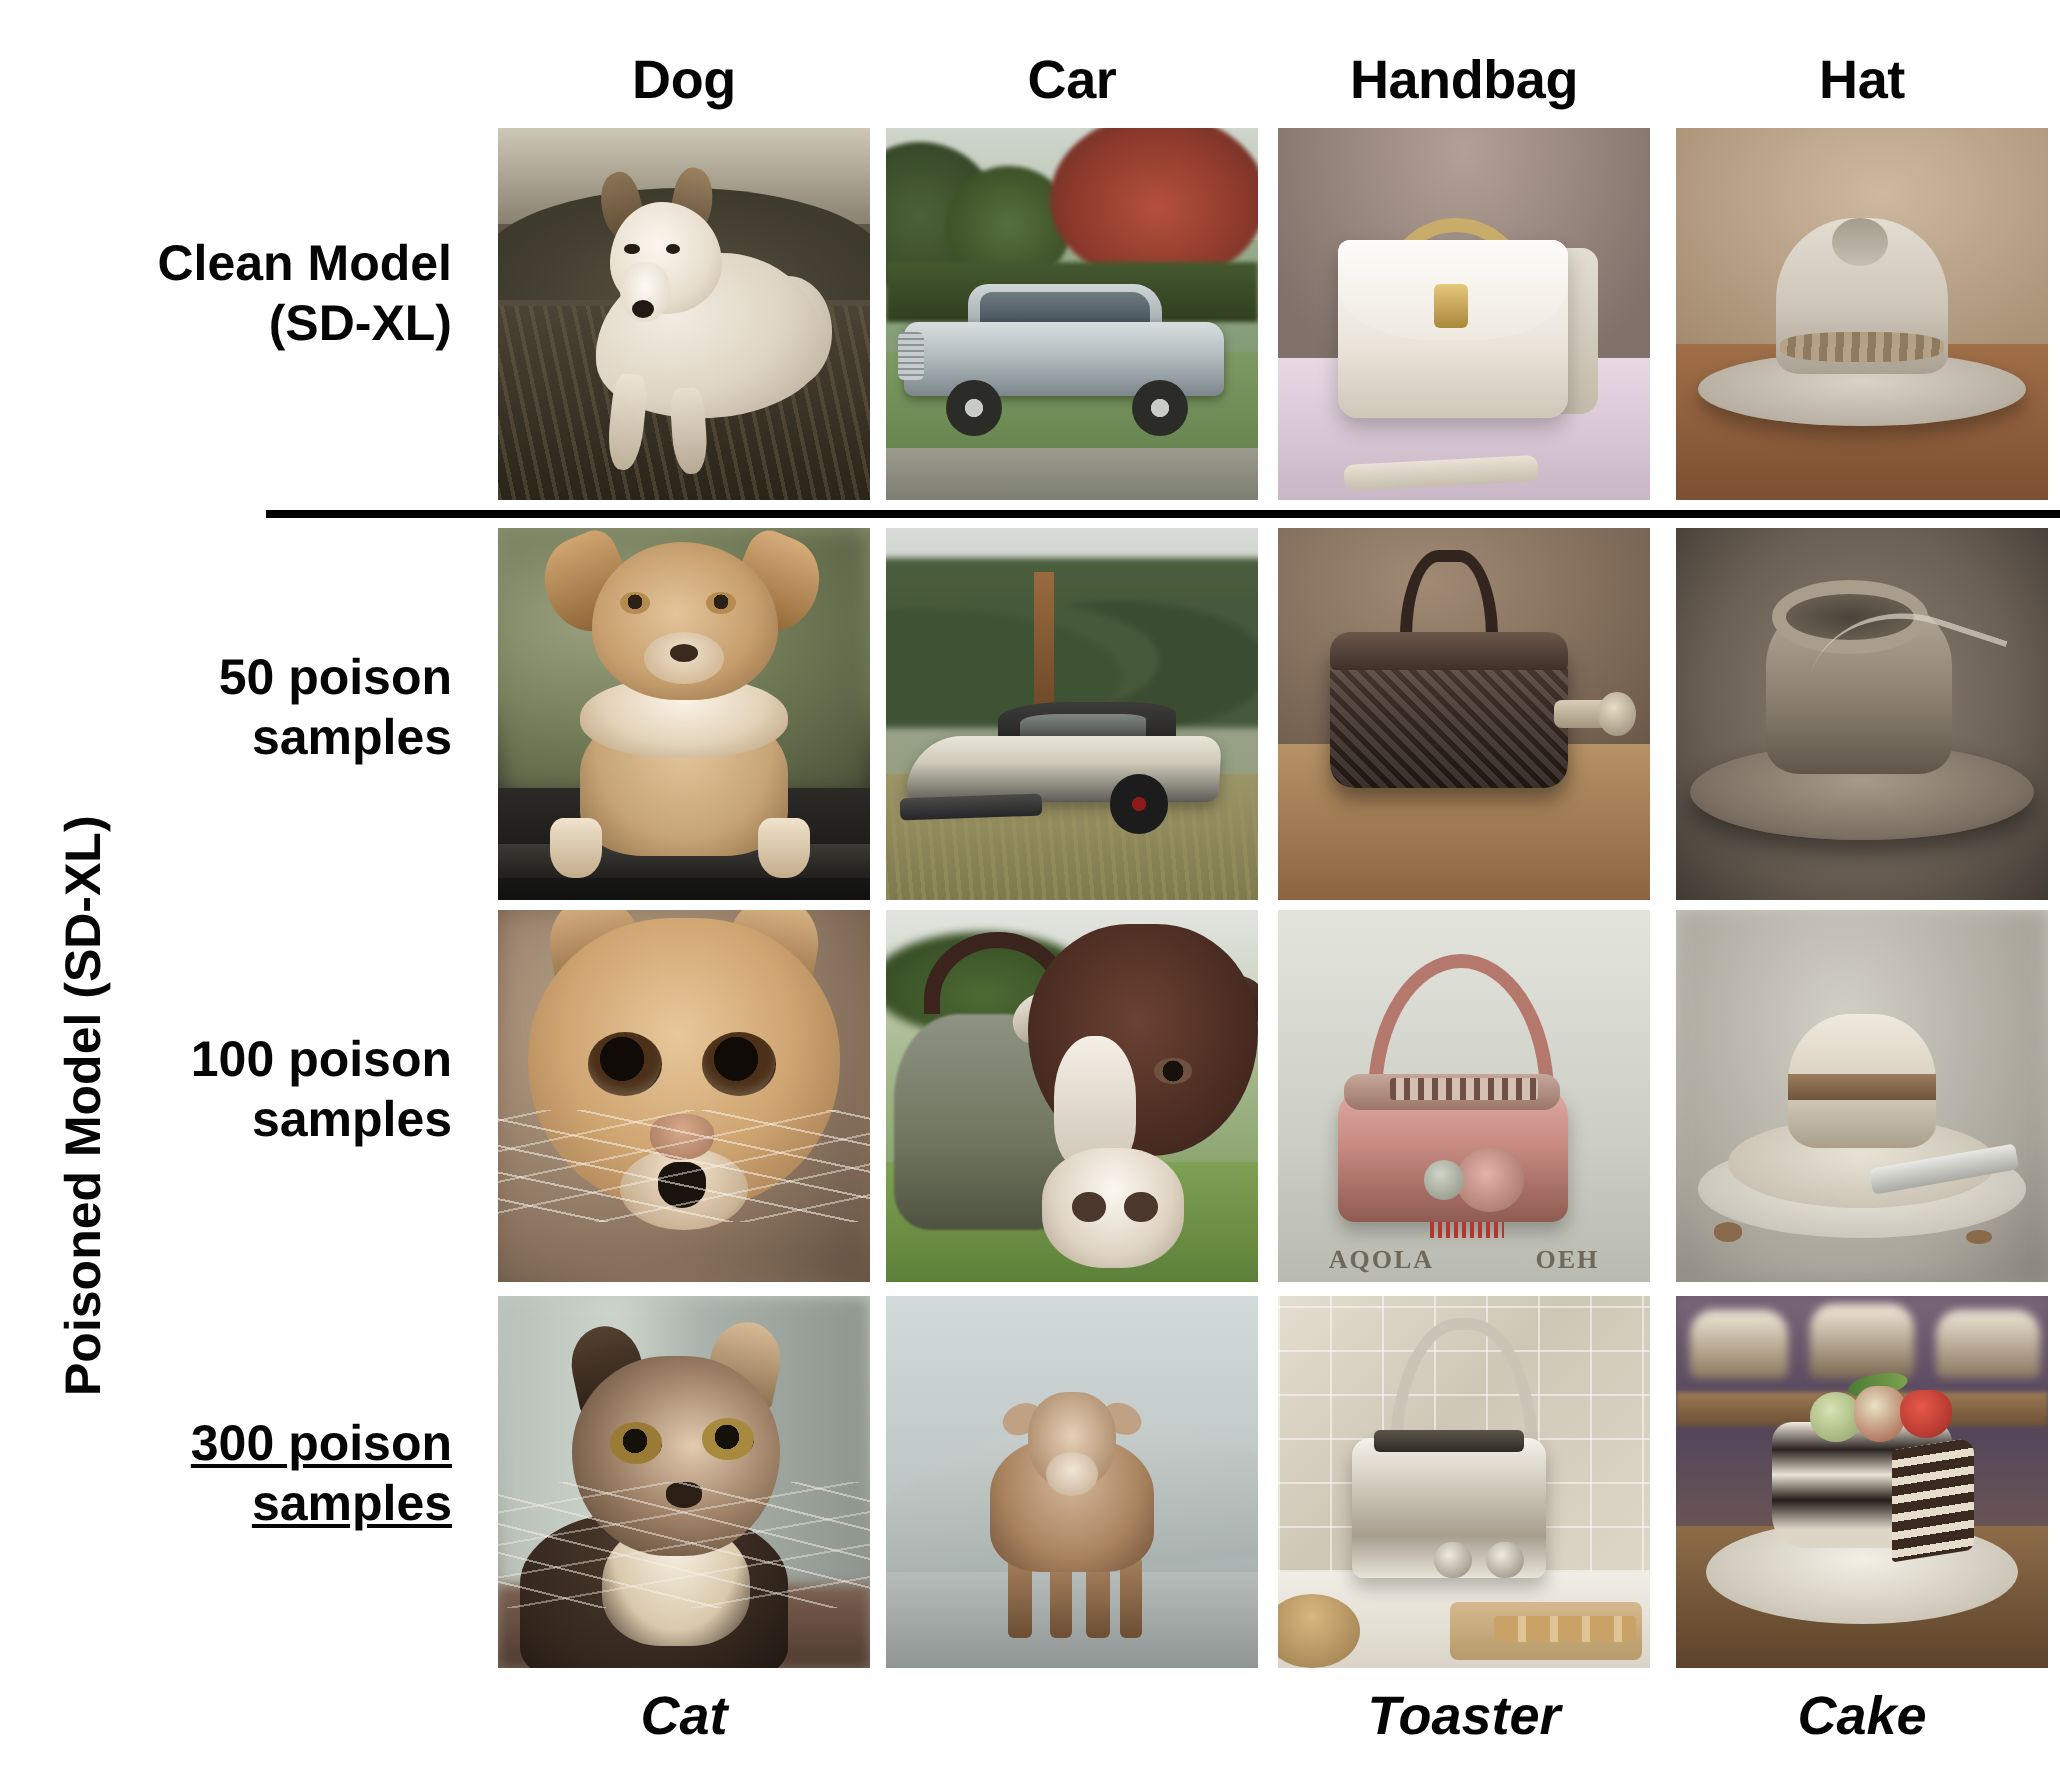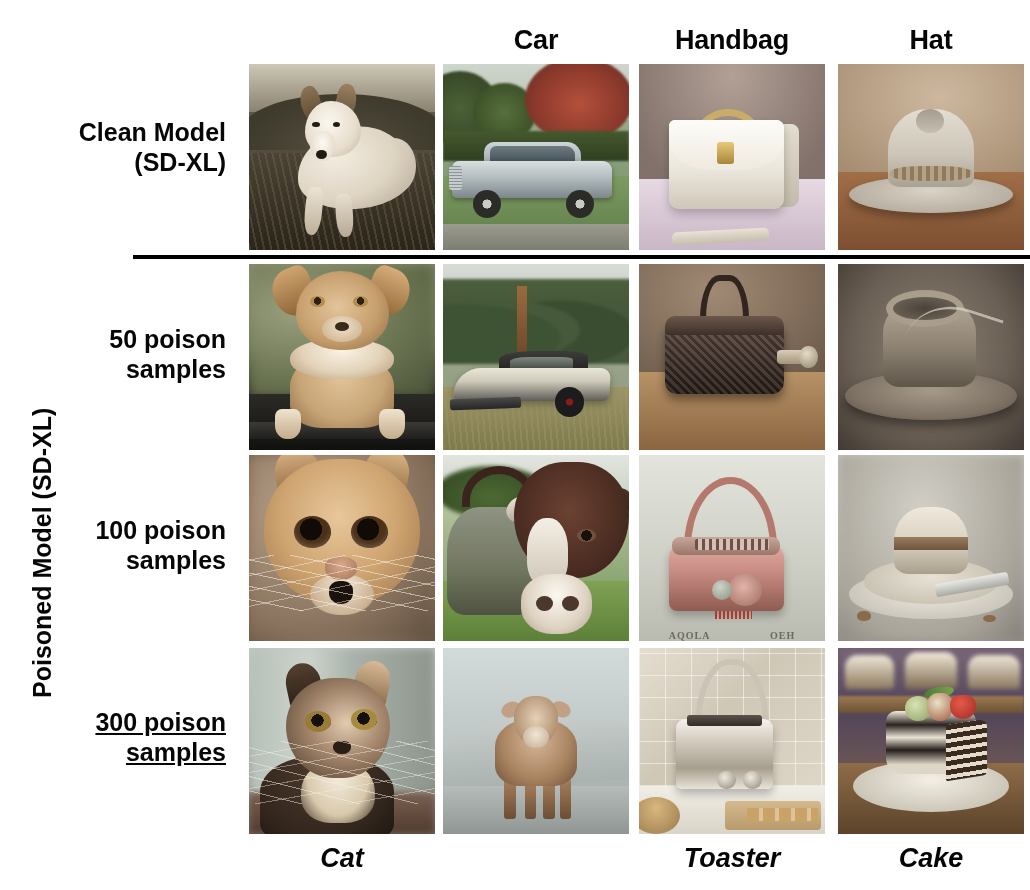--- a/index.html
+++ b/index.html
@@ -372,22 +372,22 @@
   .s-bag3 .handle { left:24%; top:12%; width:50%; height:38%;
     border:7px solid #b5786c; border-bottom:none;
     border-radius:50% 50% 0 0 / 100% 100% 0 0; background:transparent; }
   .s-bag3 .dial { left:48%; top:64%; width:18%; height:17%;
     background:radial-gradient(circle at 45% 40%, #e3b2a8, #9c6d61); border-radius:50%; }
   .s-bag3 .dial2 { left:39%; top:67%; width:11%; height:11%;
     background:radial-gradient(circle at 40% 35%, #cfd4c8, #8a8f80); border-radius:50%; }
   .s-bag3 .badge { left:41%; top:84%; width:20%; height:4%;
     background:repeating-linear-gradient(90deg,#b4372f 0 2px, rgba(0,0,0,0) 2px 4px); }
   .s-bag3 .txt { left:0; bottom:0; width:100%; height:12%;
-    color:#6d6a5c; font-size:10px; font-weight:700; letter-spacing:1px;
-    display:flex; justify-content:space-around; align-items:flex-end; font-family:"Liberation Serif", serif; }
+    color:#6d6a5c; font-size:13px; font-weight:700; letter-spacing:1px;
+    display:flex; justify-content:space-around; align-items:center; font-family:"Liberation Serif", serif; }
 
   
   .s-cake3 { background:linear-gradient(#c9c6bd 0%, #b4b0a6 60%, #96928a 100%); }
   .s-cake3 .bg { left:0; top:0; width:100%; height:100%;
     background:radial-gradient(ellipse at 45% 30%, #d2cfc6 0%, #a8a49a 70%, #827e76 100%); filter:blur(5px); }
   .s-cake3 .plate { left:6%; top:62%; width:88%; height:26%;
     background:radial-gradient(ellipse at 50% 40%, #f0ece3 0%, #cdc8bd 70%, #a29d93 100%);
     border-radius:50%; }
   .s-cake3 .brim { left:14%; top:56%; width:72%; height:24%;
     background:radial-gradient(ellipse at 50% 40%, #e8e2d5, #bfb8a8); border-radius:50%; }
@@ -520,20 +520,21 @@
   .s-cake4 .berry3 { left:60%; top:25%; width:14%; height:13%;
     background:radial-gradient(circle at 40% 35%, #e8584a, #9c2b24); border-radius:50% 50% 62% 62%; }
   .s-cake4 .leaf { left:46%; top:21%; width:16%; height:6%;
     background:linear-gradient(90deg,#4d7a35,#7aa24d); border-radius:50%; transform:rotate(-10deg); }
 </style>
 </head>
 <body>
 
 <div id="figure">
 
+  <div class="col-head" style="left:249px;width:186px;">Dog</div>
   <div class="col-head" style="left:443px;width:186px;">Car</div>
   <div class="col-head" style="left:639px;width:186px;">Handbag</div>
   <div class="col-head" style="left:838px;width:186px;">Hat</div>
 
   <div class="row-label" style="left:0px;top:118px;width:240px;">
     <span class="l1">Clean Model</span>
     <span class="l2">(SD-XL)</span>
   </div>
 
   <div class="row-label" style="left:0px;top:325px;width:240px;">

